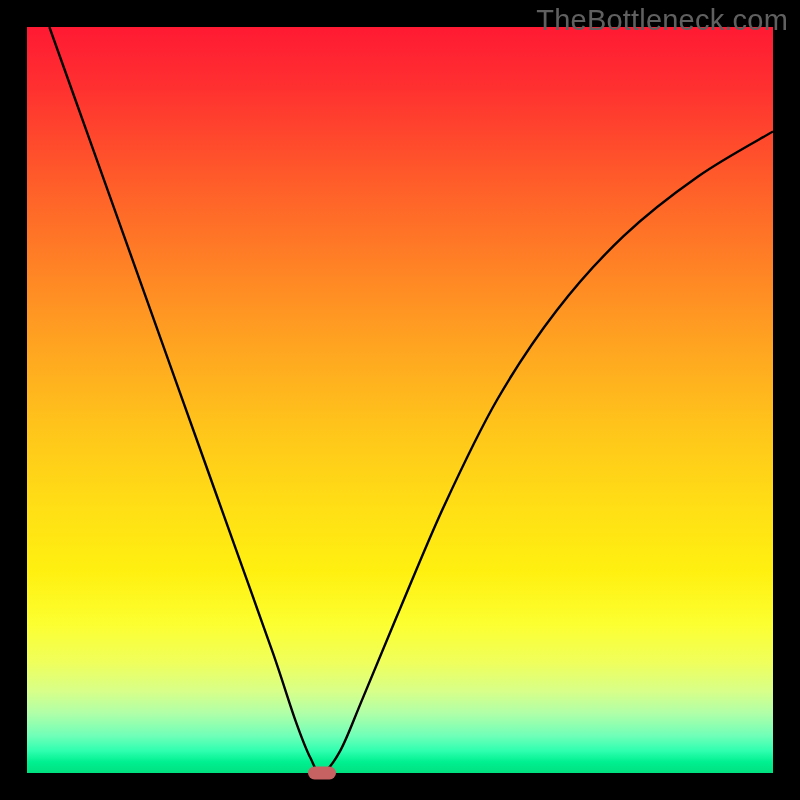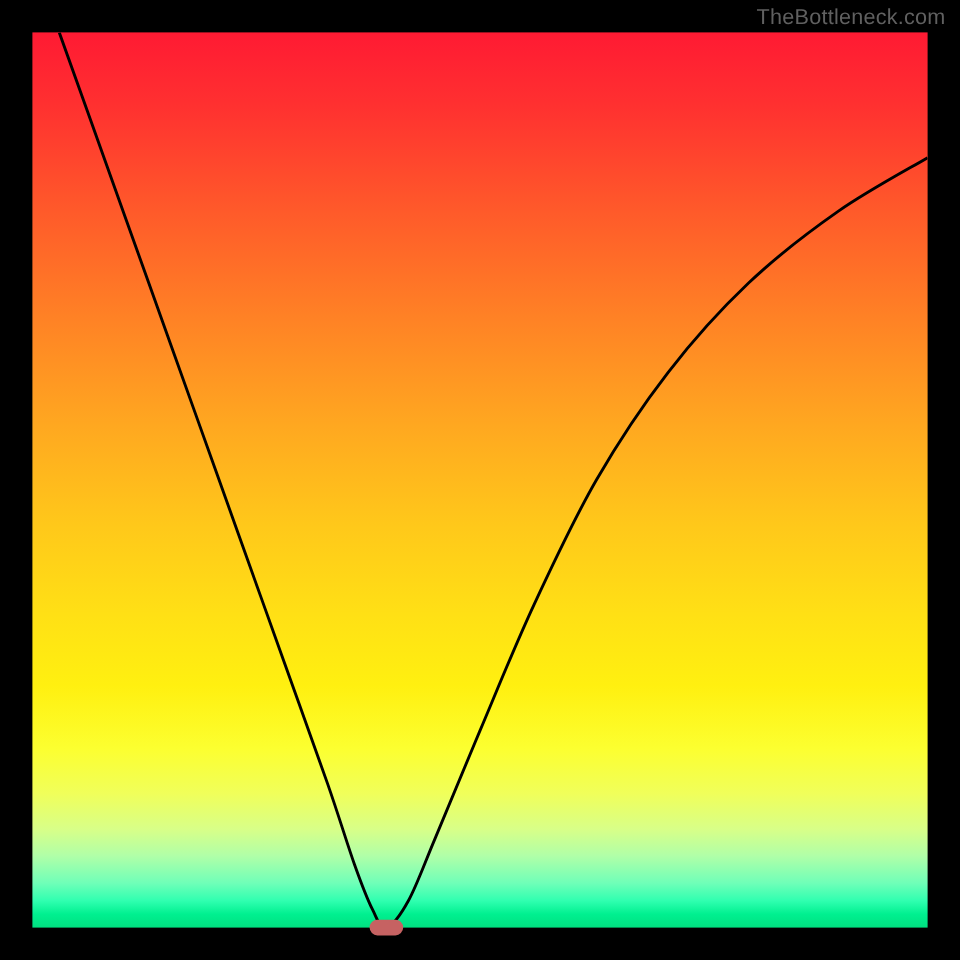--- a/index.html
+++ b/index.html
@@ -35,21 +35,21 @@
       #30ffb0 97%,
       #00f090 98.5%,
       #00e080 100%
     );
   }
   .watermark {
     position: absolute;
     top: 4px;
     right: 12px;
     color: #606060;
-    font-size: 18px;
+    font-size: 29px;
     font-weight: 400;
     letter-spacing: 0.2px;
   }
   svg.curve {
     position: absolute;
     left: 0;
     top: 0;
     width: 746px;
     height: 746px;
   }

